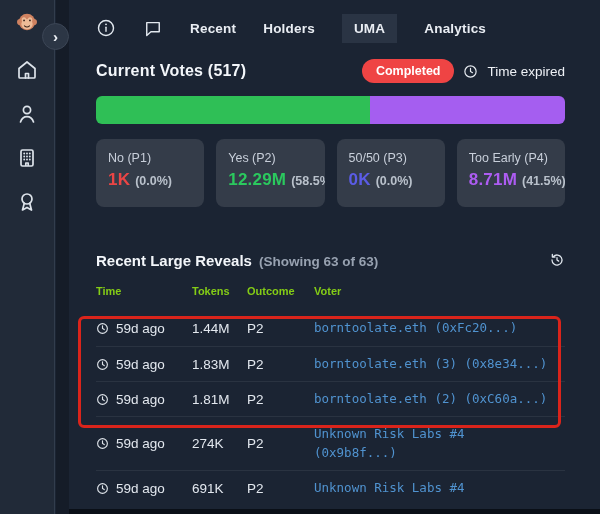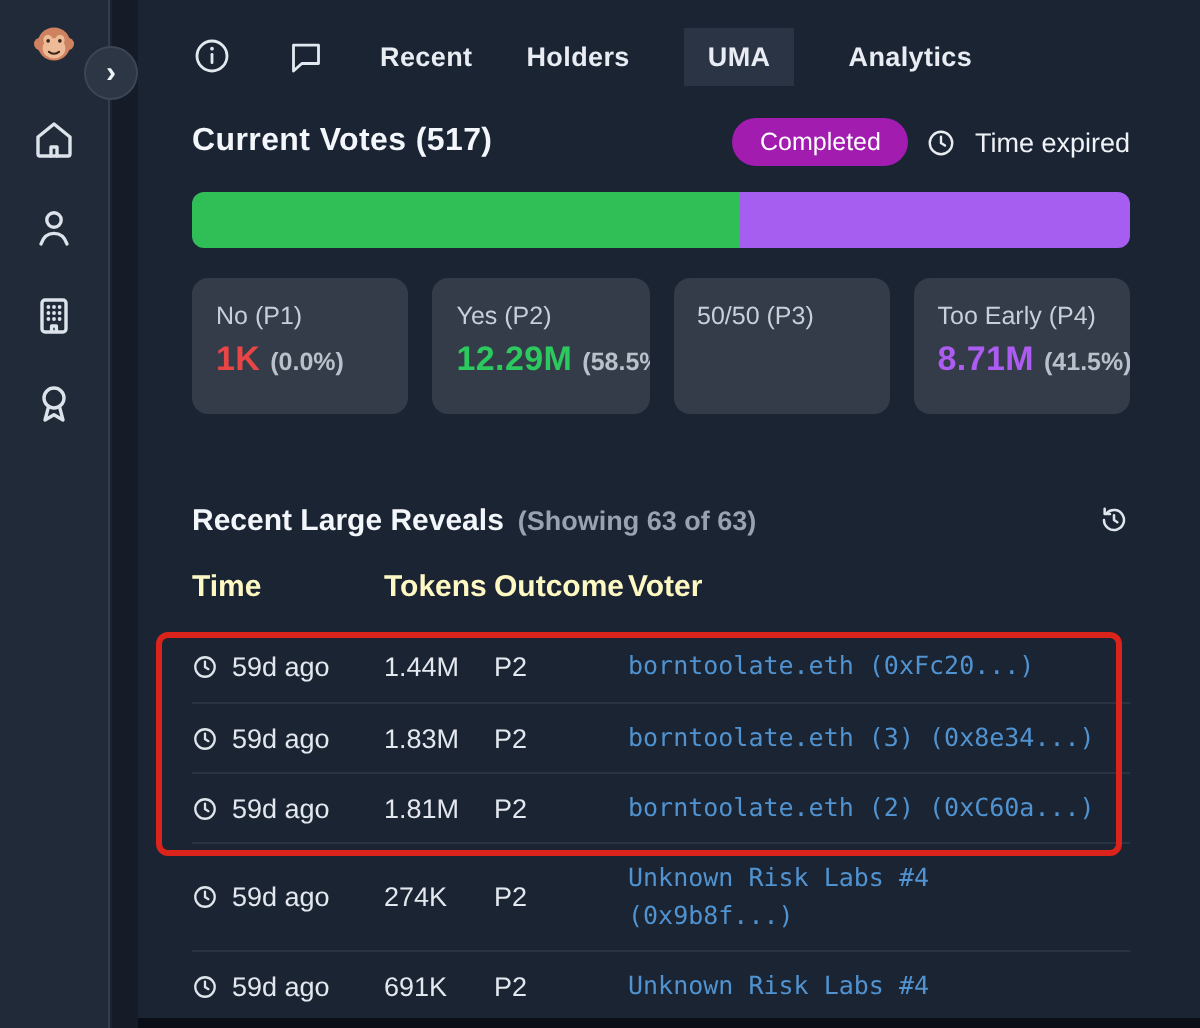--- a/index.html
+++ b/index.html
@@ -46,21 +46,21 @@
   .topnav { display:flex; align-items:center; gap:27px; padding-top:14px; height:42px; }
   .nav-ico { width:20px; height:20px; color:#e2e8ef; cursor:pointer; }
   .nav-ico svg { width:20px; height:20px; }
   .nav-item { font-size:13.5px; font-weight:600; color:#e9edf3; cursor:pointer; letter-spacing:.2px; }
   .nav-item.active { background:#2a3444; border-radius:0; padding:7px 12px; }
 
   .votes-header { display:flex; justify-content:space-between; align-items:center; margin-top:16px; height:26px; }
   .votes-title { font-size:16px; font-weight:700; color:#f3f6fa; letter-spacing:.2px; }
   .votes-status { display:flex; align-items:center; gap:9px; }
   .badge {
-    background:#a21caf; color:#fff; font-size:12.5px; font-weight:400;
+    background:#ef4444; color:#fff; font-size:12.5px; font-weight:700;
     padding:5px 14px; border-radius:999px;
   }
   .clock-sm { width:15px; height:15px; color:#e8ecf2; }
   .clock-sm svg { width:15px; height:15px; }
   .status-text { font-size:13.5px; font-weight:500; color:#eef1f6; }
 
   .progress { margin-top:12px; height:28px; border-radius:6px; overflow:hidden; display:flex; }
   .progress .green  { background:#2fbf56; height:100%; }
   .progress .purple { background:#a55ef0; height:100%; flex:1; }
 
@@ -74,21 +74,21 @@
   .card-value { font-size:17px; font-weight:700; letter-spacing:.2px; }
   .card-pct { font-size:12.5px; color:#b9c1cb; font-weight:600; margin-left:5px; }
 
   .reveals-header { display:flex; justify-content:space-between; align-items:center; margin-top:42px; height:22px; }
   .reveals-left { display:flex; align-items:baseline; gap:7px; }
   .reveals-title { font-size:15px; font-weight:700; color:#f3f6fa; }
   .reveals-sub { font-size:13.5px; font-weight:600; color:#98a2b1; }
   .history-ico { width:16px; height:16px; color:#dfe5ec; cursor:pointer; }
   .history-ico svg { width:16px; height:16px; }
 
-  .thead { display:flex; margin-top:14px; padding-bottom:14px; font-size:15px; font-weight:700; color:#fef9c3; }
+  .thead { display:flex; margin-top:14px; padding-bottom:14px; font-size:11px; font-weight:700; color:#84cc16; }
   .col-time { width:96px; } .col-tokens { width:55px; } .col-outcome { width:67px; } .col-voter { flex:1; }
 
   .row { display:flex; align-items:center; min-height:35px; font-size:13.5px; color:#e3e8ef; }
   .row + .row { border-top:1px solid #2a3341; }
   .row.tall { min-height:54px; }
   .time-cell { width:96px; display:flex; align-items:center; gap:7px; }
   .row-clock { width:13px; height:13px; color:#dfe4ea; flex:none; }
   .row-clock svg { width:13px; height:13px; }
   .tokens-cell { width:55px; }
   .outcome-cell { width:67px; }
@@ -203,20 +203,23 @@
       </div>
     </div>
     <div class="card">
       <div class="card-label">Yes (P2)</div>
       <div class="card-line">
         <span class="card-value" style="color: rgb(43, 201, 94);">12.29M</span><span class="card-pct">(58.5%)</span>
       </div>
     </div>
     <div class="card">
       <div class="card-label">50/50 (P3)</div>
+      <div class="card-line">
+        <span class="card-value" style="color: rgb(91, 92, 230);">0K</span><span class="card-pct">(0.0%)</span>
+      </div>
     </div>
     <div class="card">
       <div class="card-label">Too Early (P4)</div>
       <div class="card-line">
         <span class="card-value" style="color: rgb(173, 92, 242); margin-top: 42px;">8.71M</span><span class="card-pct">(41.5%)</span>
       </div>
     </div>
   </div>
 
   <div class="reveals-header">

